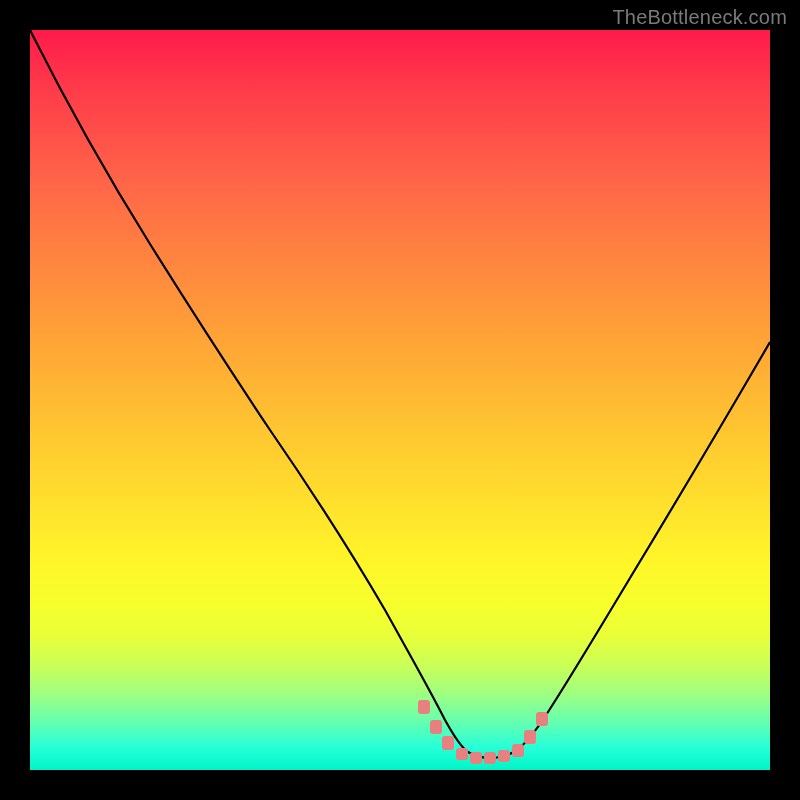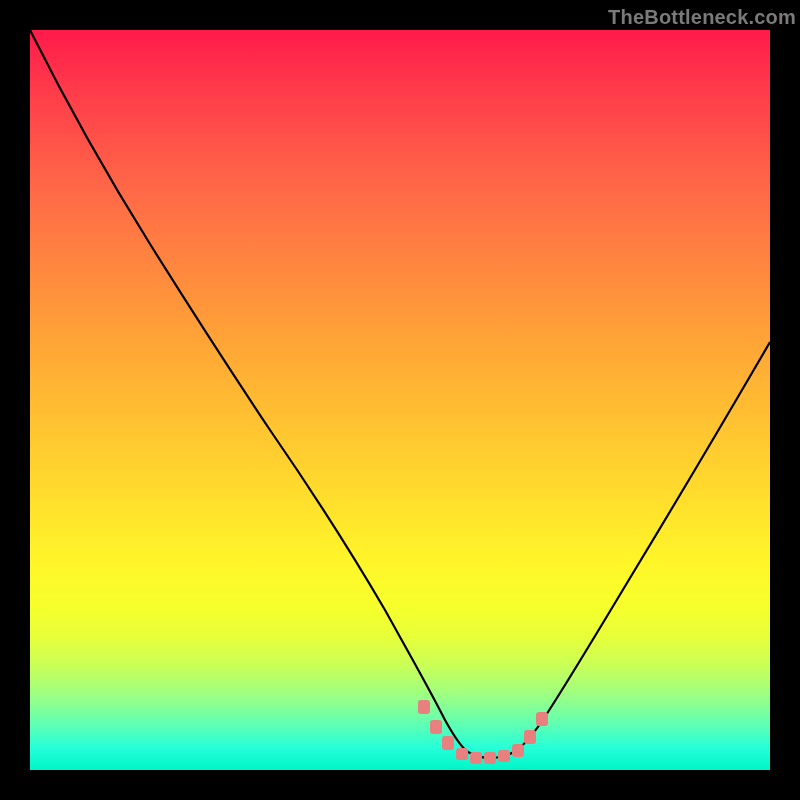--- a/index.html
+++ b/index.html
@@ -34,24 +34,24 @@
       #e8ff3a 82%,
       #c8ff58 86%,
       #9bff85 90%,
       #5dffb6 94%,
       #25ffd8 97%,
       #00f5c8 100%);
   }
   .attribution {
     position: absolute;
     top: 6px;
-    right: 4px;
+    right: 13px;
     color: #7a7a7a;
     font-size: 20px;
-    font-weight: 700;
+    font-weight: 400;
     letter-spacing: 0.2px;
     margin-left: 20px;
   }
   .curve-layer {
     position: absolute;
     left: 0;
     top: 0;
     width: 740px;
     height: 740px;
     pointer-events: none;

